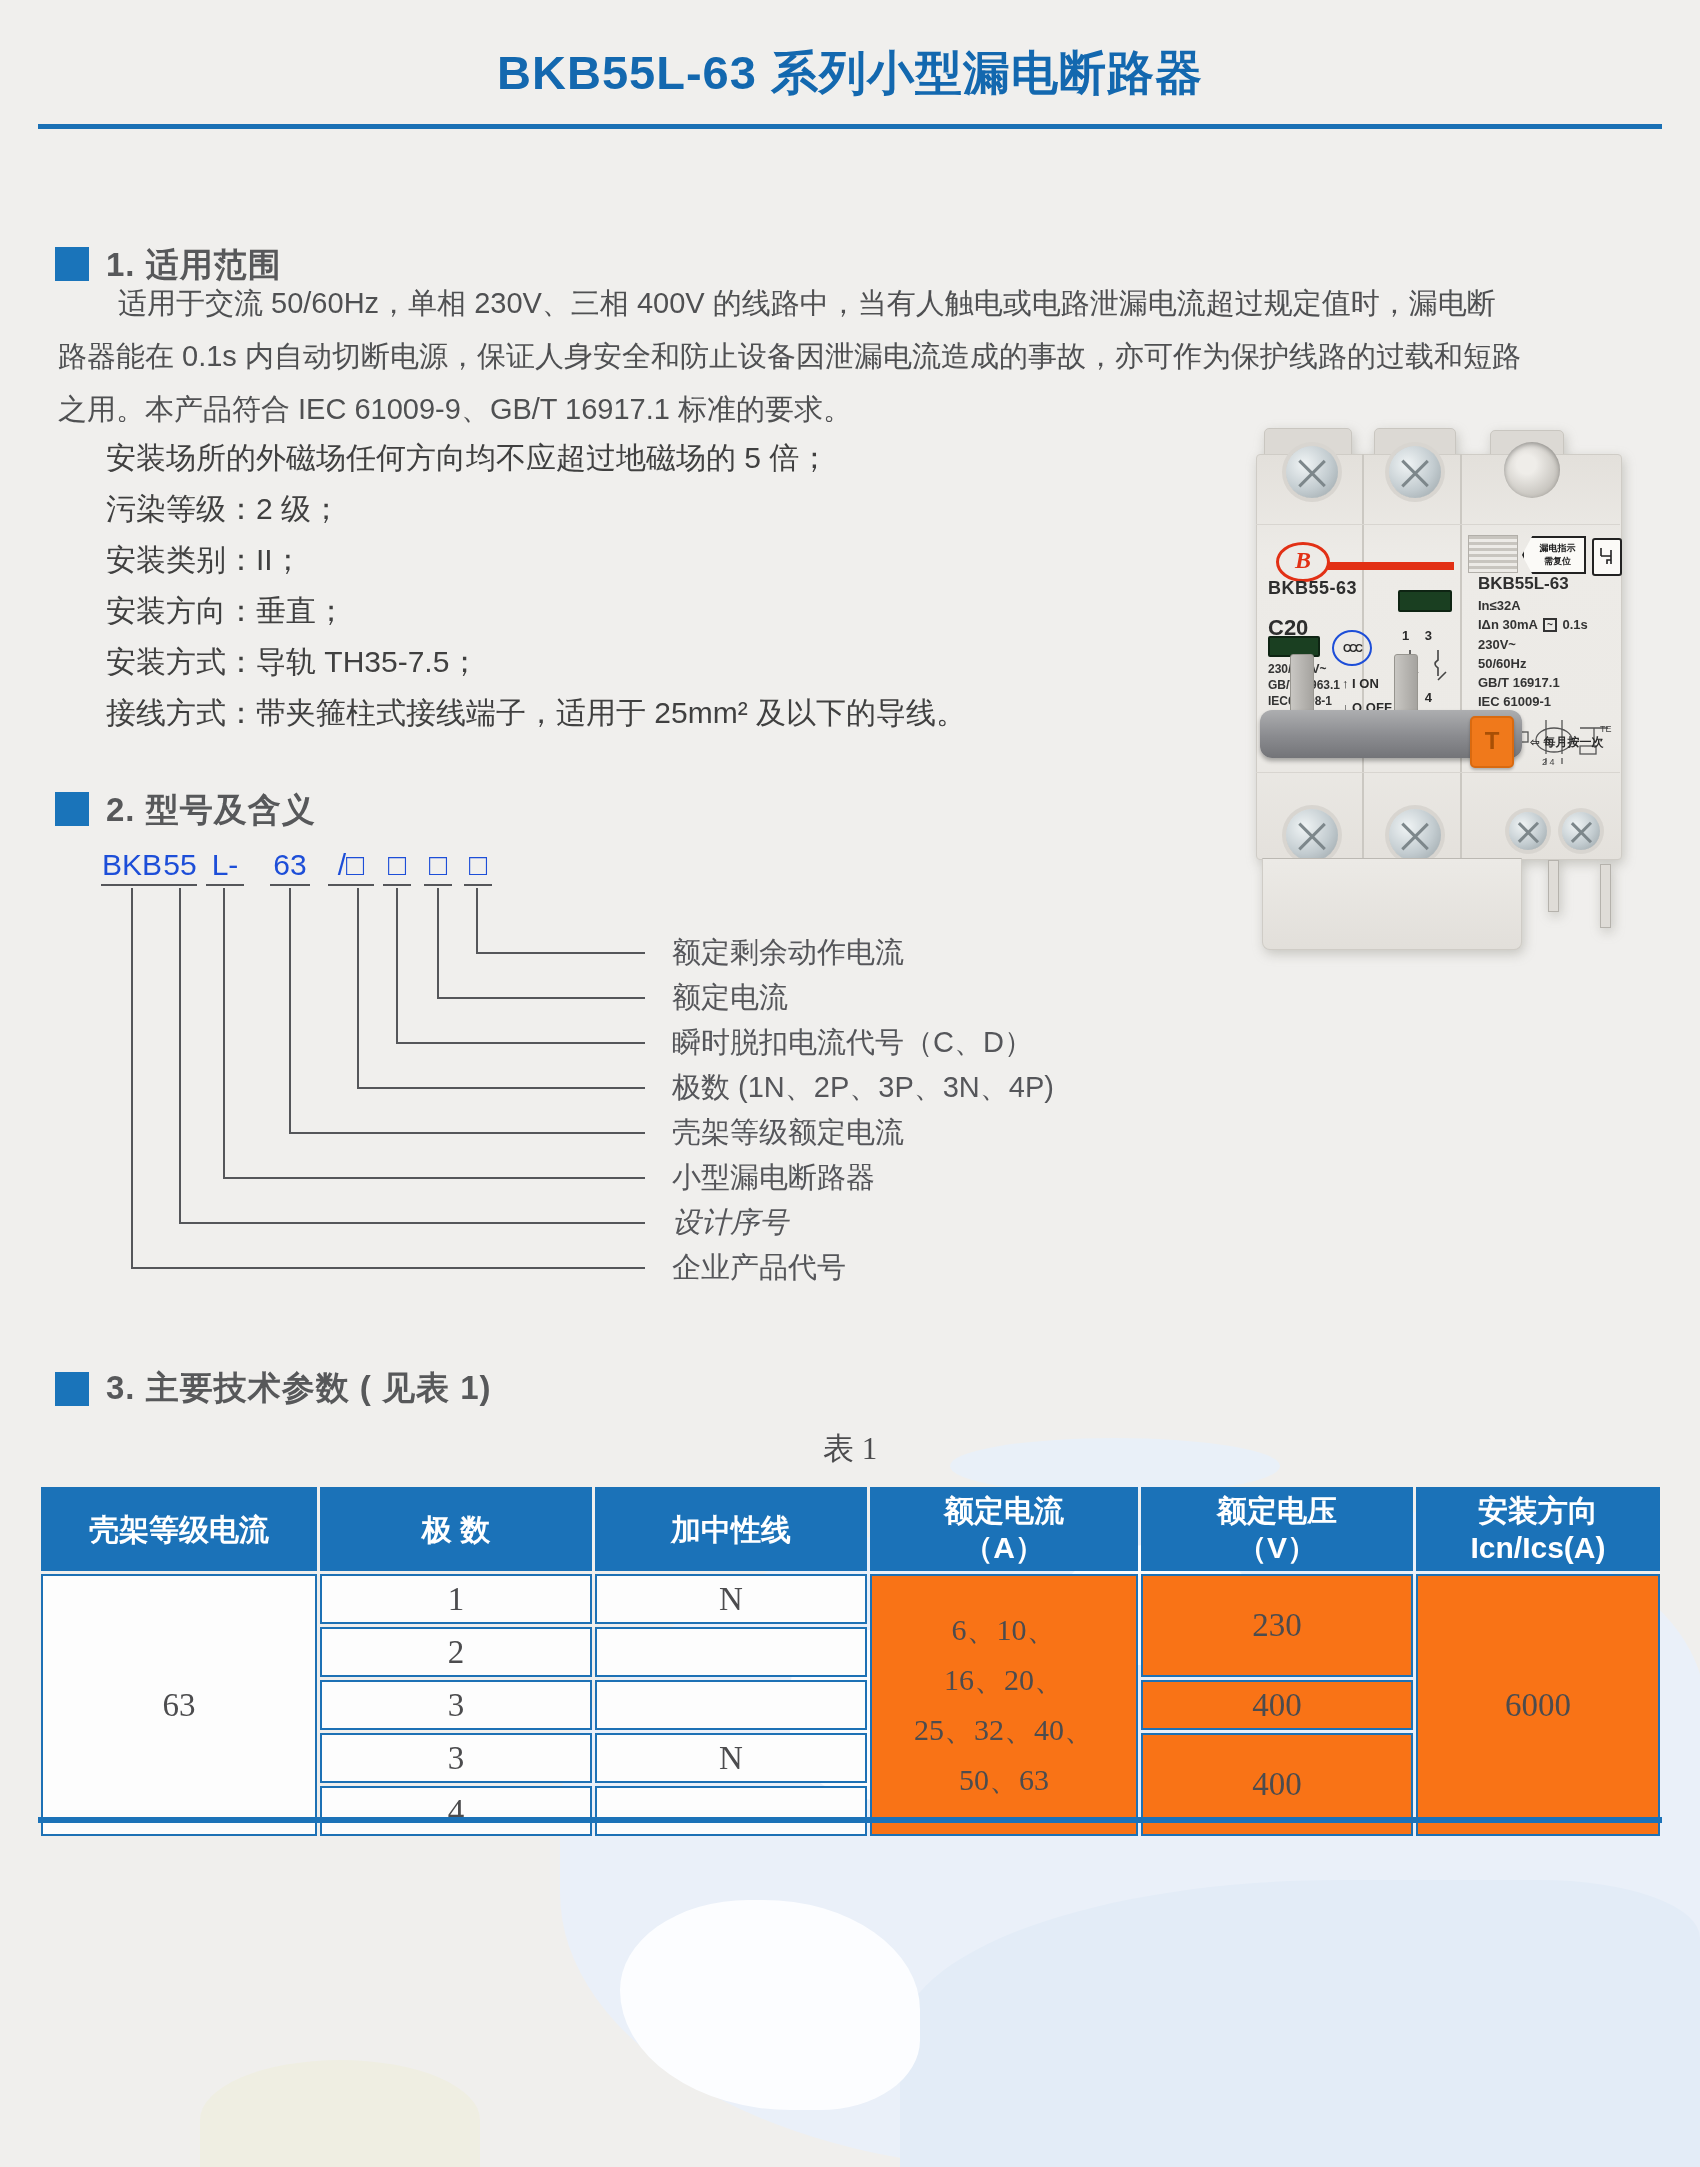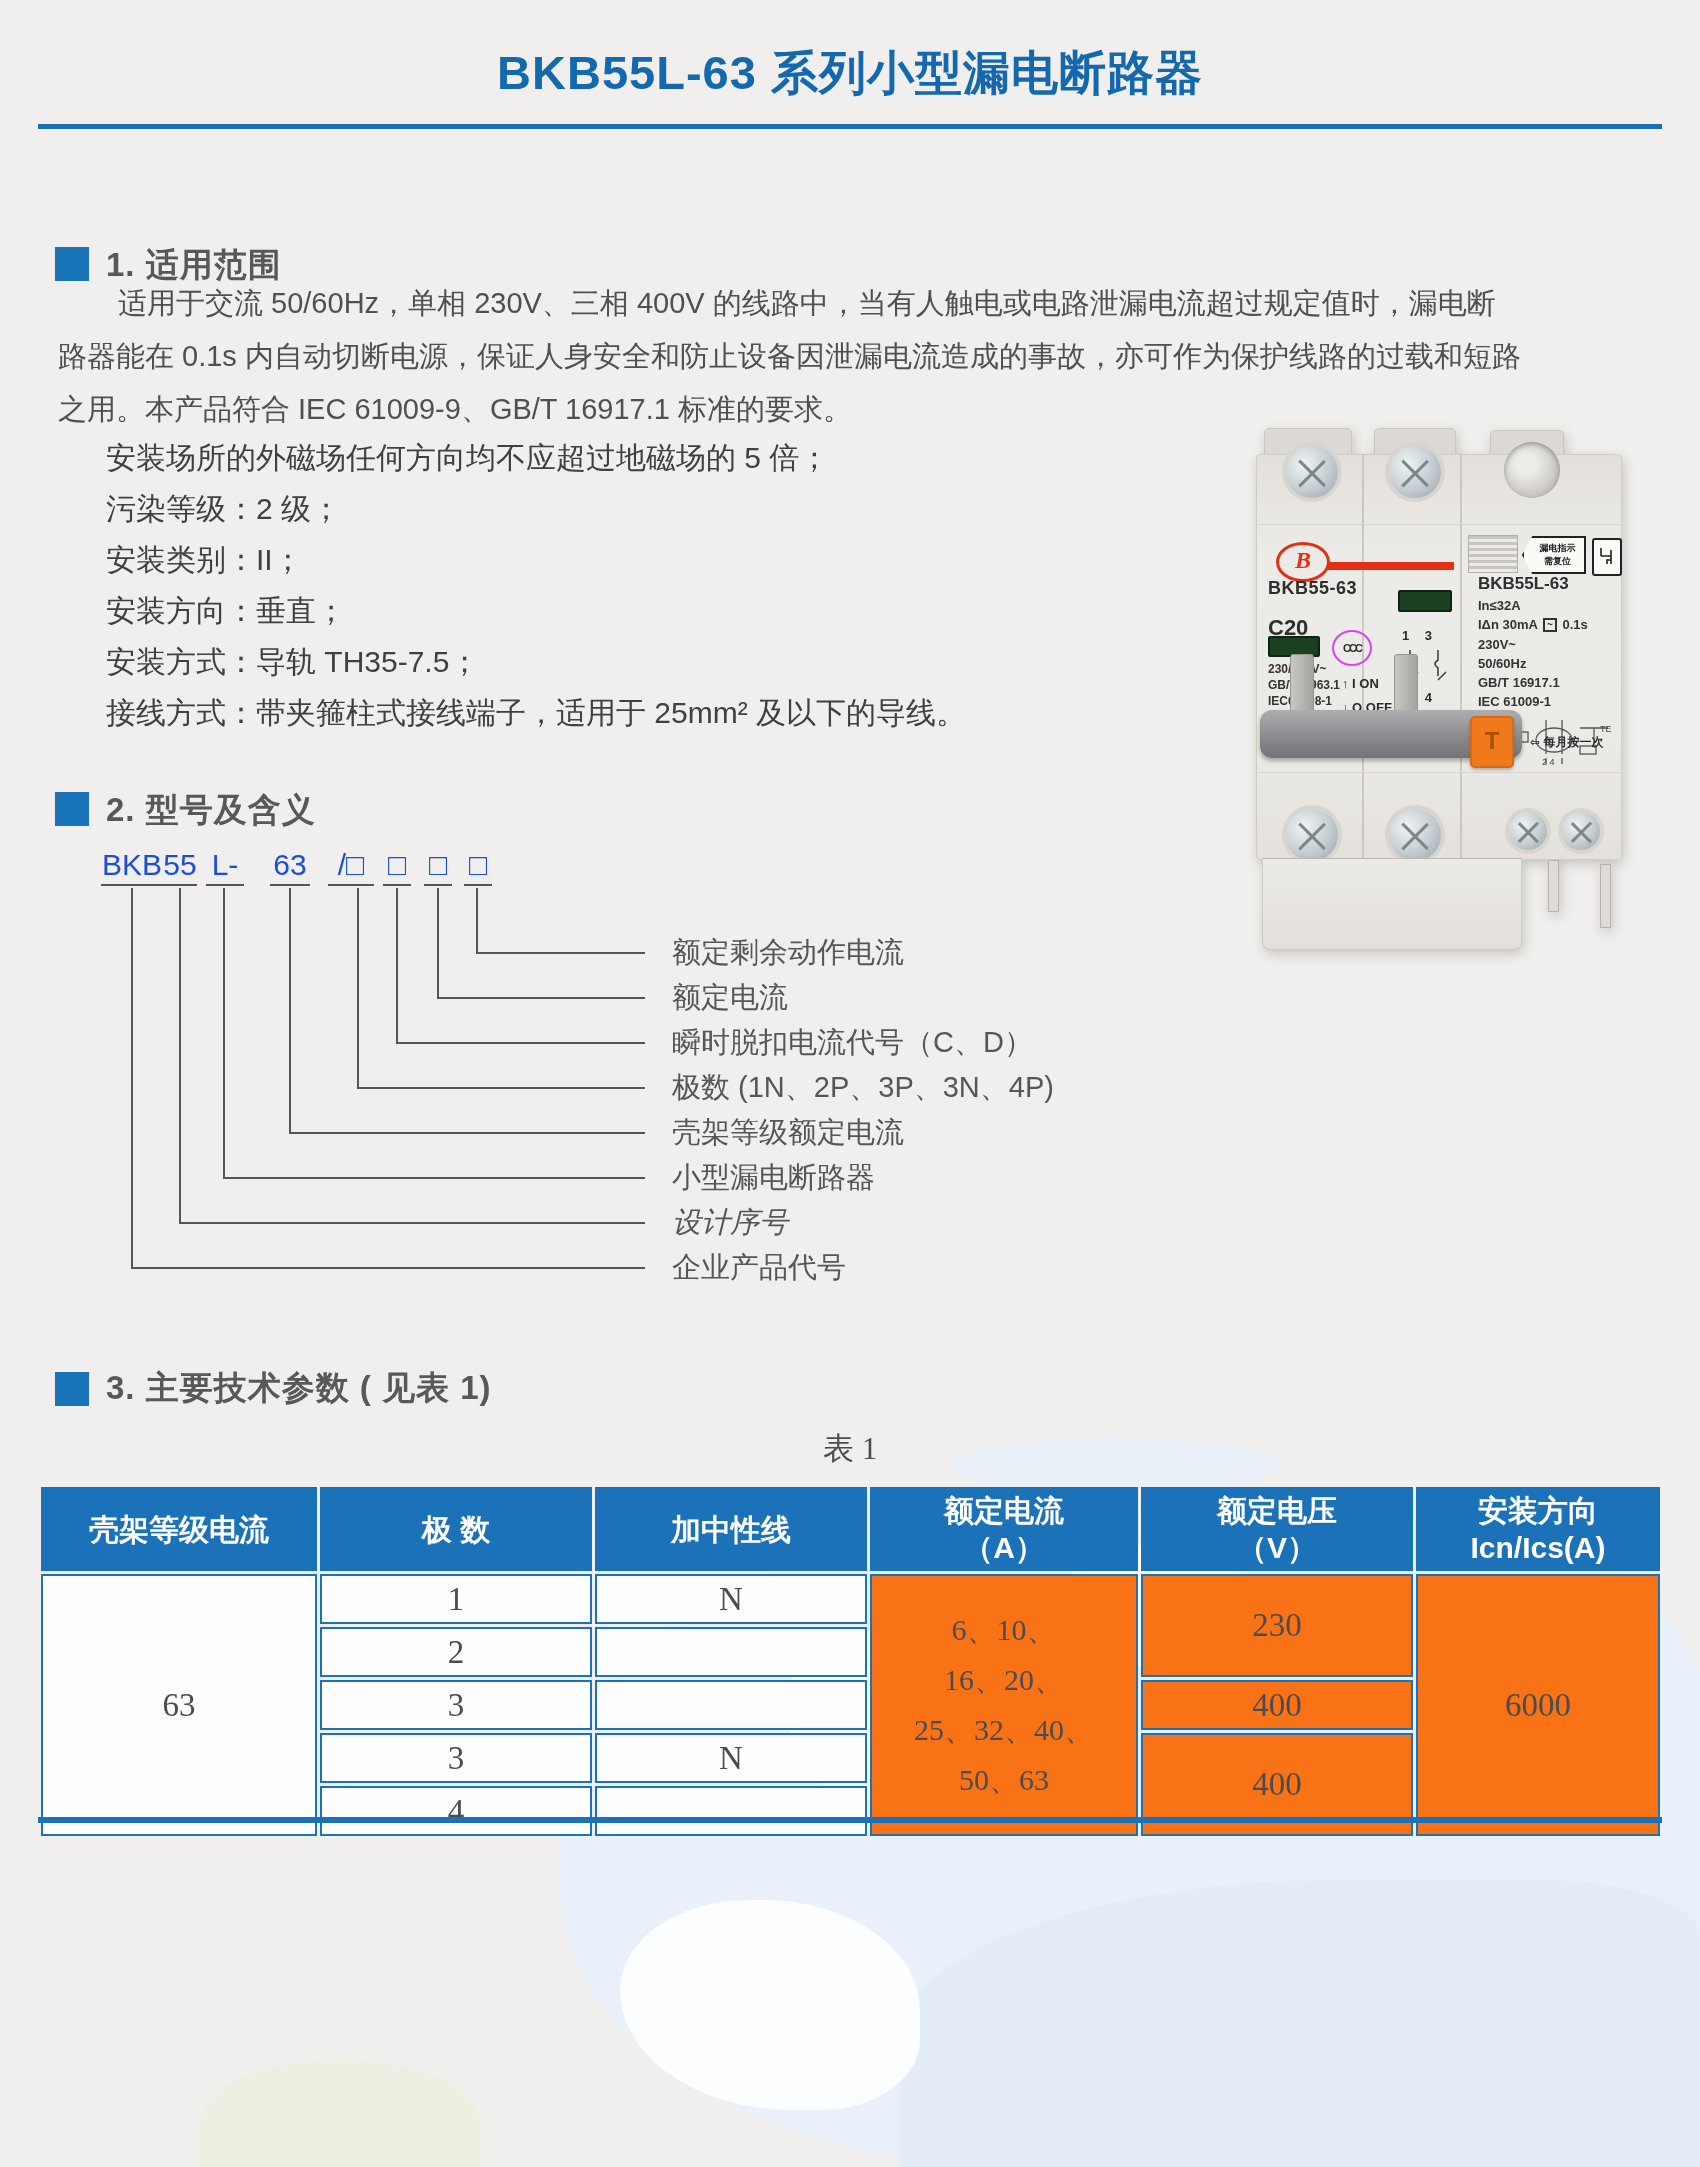--- a/index.html
+++ b/index.html
@@ -67,21 +67,21 @@
   .bk-hole{position:absolute;border-radius:50%;
     background:radial-gradient(circle at 40% 40%,#efede9 20%,#c2bfb9 75%,#aba8a2 100%);
     box-shadow:inset 0 2px 5px rgba(0,0,0,.30);}
   .bk-logo{position:absolute;left:20px;top:114px;width:48px;height:34px;border:3px solid #e23015;border-radius:50%;
     color:#e23015;font-family:"Liberation Serif","DejaVu Serif",serif;font-weight:bold;font-style:italic;
     font-size:24px;text-align:center;line-height:30px;}
   .bk-redbar{position:absolute;left:72px;top:134px;width:126px;height:8px;background:#e23015;}
   .bk-model1{position:absolute;left:12px;top:150px;font-size:18px;font-weight:bold;color:#2e2e2e;letter-spacing:.5px;}
   .bk-curve{position:absolute;left:12px;top:173px;font-size:22px;font-weight:bold;color:#2e2e2e;margin-top:14px;}
   .bk-green{position:absolute;background:linear-gradient(180deg,#2c5e33,#143категор1e 60%);background:#1a3f21;border:2px solid #0e2413;border-radius:2px;}
-  .bk-ccc{position:absolute;left:76px;top:202px;width:36px;height:32px;border:2px solid #d946ef;border-radius:50%;
+  .bk-ccc{position:absolute;left:76px;top:202px;width:36px;height:32px;border:2px solid #1d4ed8;border-radius:50%;
     font-size:11px;font-weight:bold;color:#2a2a2a;letter-spacing:-2px;text-align:center;line-height:32px;}
   .bk-small{position:absolute;font-size:12px;font-weight:bold;color:#333;line-height:15px;white-space:nowrap;}
   .bk-onoff{position:absolute;left:86px;top:244px;font-size:13px;font-weight:bold;color:#2a2a2a;line-height:24px;white-space:nowrap;}
   .bk-term{position:absolute;font-size:13px;font-weight:bold;color:#2a2a2a;letter-spacing:6px;}
   .bk-vents{position:absolute;left:212px;top:107px;width:48px;height:36px;border:1px solid #b2afa9;
     background:repeating-linear-gradient(180deg,#c8c5bf 0px,#c8c5bf 3px,#edebe7 3px,#edebe7 6px);}
   .bk-indic{position:absolute;left:266px;top:108px;width:64px;height:38px;background:#fbfaf7;border:2px solid #222;
     clip-path:polygon(0 50%,16% 0,100% 0,100% 100%,16% 100%);
     font-size:9px;font-weight:bold;color:#222;text-align:center;line-height:13px;white-space:pre-line;
     display:flex;align-items:center;justify-content:center;padding-left:7px;box-sizing:border-box;}

